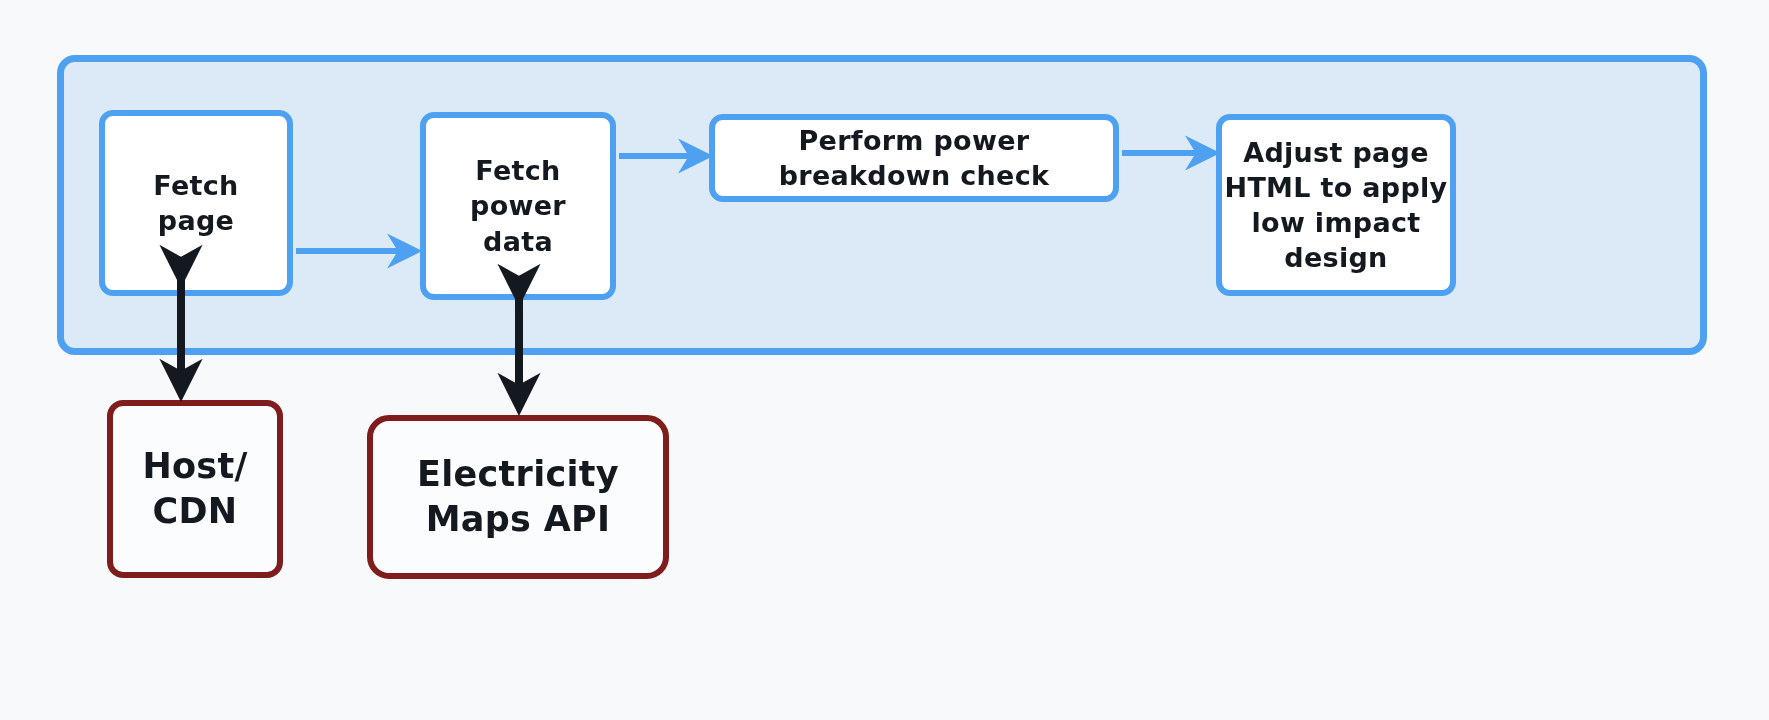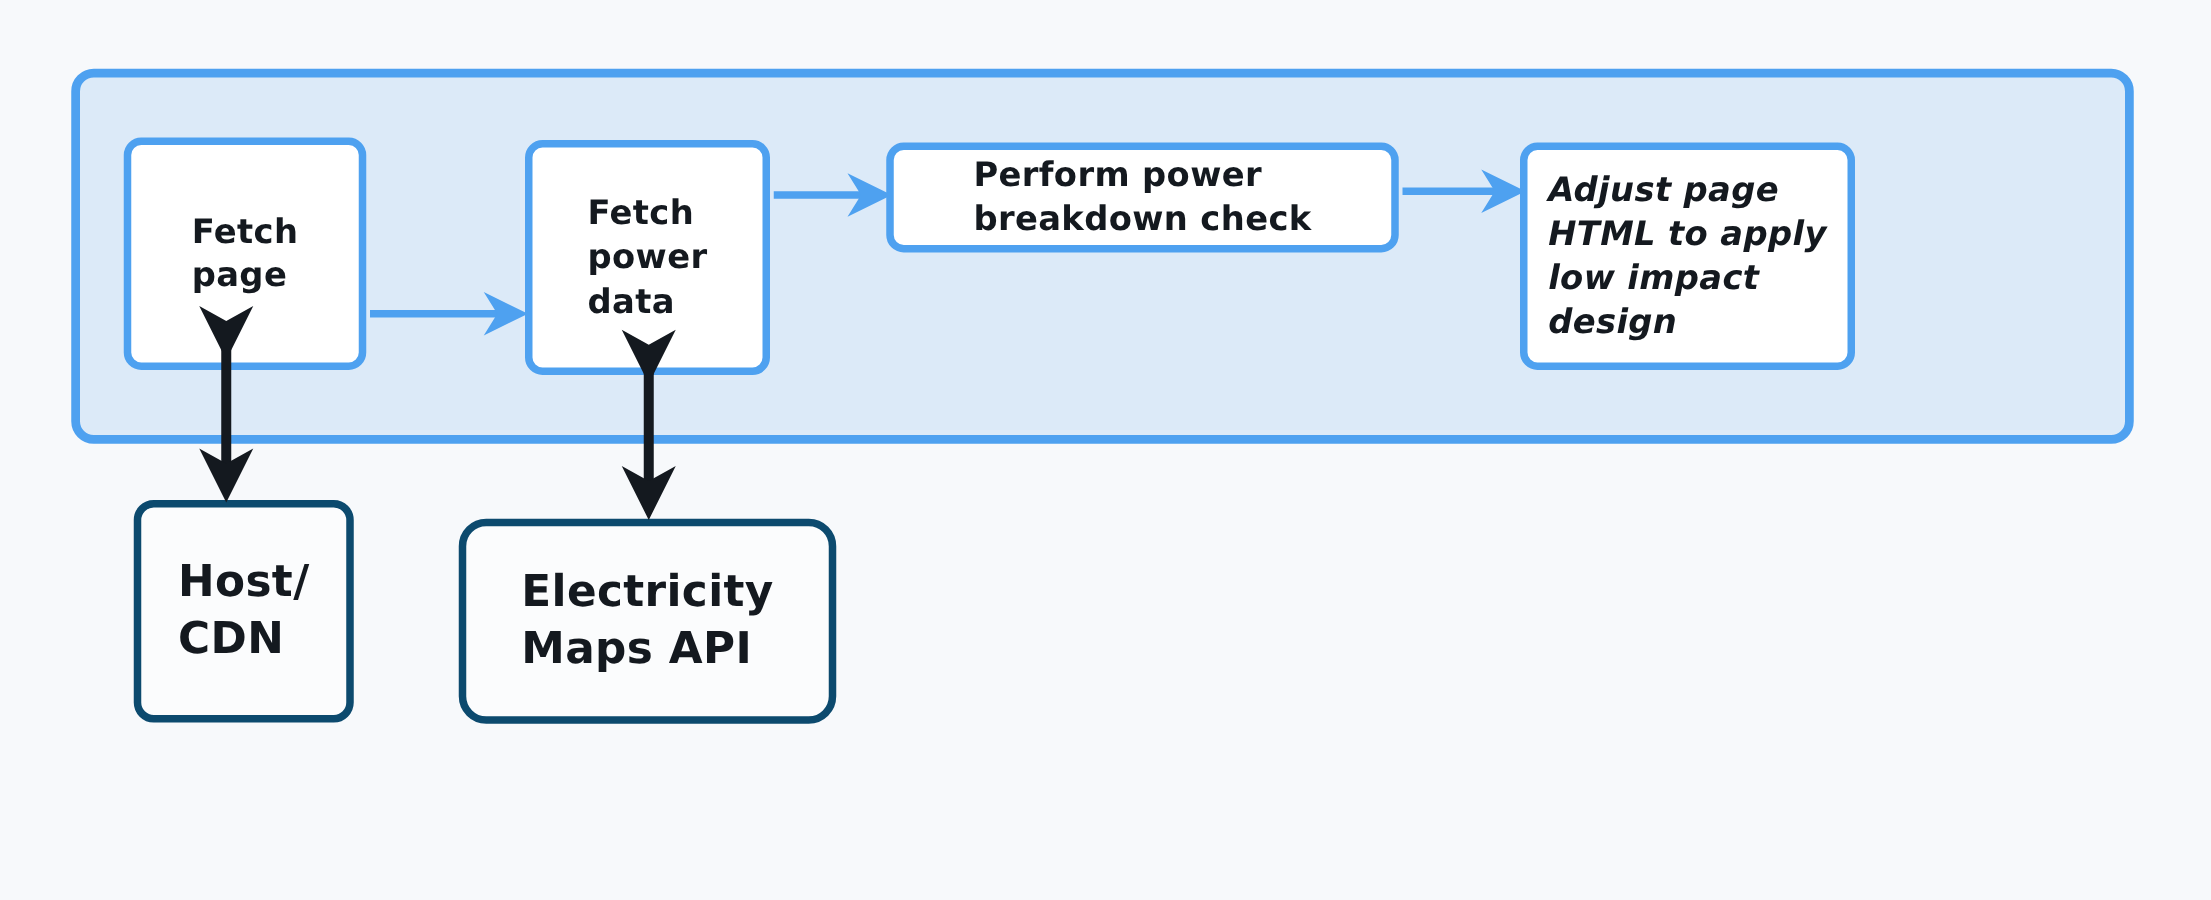--- a/index.html
+++ b/index.html
@@ -19,39 +19,40 @@
     position: absolute;
     inset: 0;
   }
 
   .node {
     position: absolute;
     box-sizing: border-box;
     display: flex;
     align-items: center;
     justify-content: center;
+    text-align: center;
     background: #ffffff;
     color: #14191f;
     font-weight: 700;
     letter-spacing: 0.3px;
     line-height: 1.30;
     white-space: pre-line;
     z-index: 3;
   }
 
   
   .proc {
     border: 6px solid #4ea1f0;
     border-radius: 14px;
     font-size: 27px;
   }
 
   
   .ext {
-    border: 6px solid #0c4a6e;
+    border: 6px solid #7f1d1d;
     border-radius: 16px;
     font-size: 35px;
     background: #fbfcfd;
   }
 
   
   #group-container {
     position: absolute;
     left: 57px;
     top: 55px;
@@ -61,21 +62,21 @@
     background: #dceaf8;
     border: 7px solid #4ea1f0;
     border-radius: 18px;
     z-index: 1;
   }
 
   
   #node-fetch-page      { left: 99px;  top: 110px; width: 194px; height: 186px; }
   #node-fetch-power     { left: 420px; top: 112px; width: 196px; height: 188px; }
   #node-power-check     { left: 709px; top: 114px; width: 410px; height: 88px;  }
-  #node-adjust-html     { left: 1216px;top: 114px; width: 268px; height: 182px; font-style: italic; }
+  #node-adjust-html     { left: 1216px;top: 114px; width: 240px; height: 182px; }
 
   #node-host-cdn        { left: 107px; top: 400px; width: 176px; height: 178px; }
   #node-electricity-api { left: 367px; top: 415px; width: 302px; height: 164px; border-radius: 22px; }
 
   .edge-svg {
     position: absolute;
     left: 0; top: 0;
     width: 1769px;
     height: 720px;
     overflow: visible;

